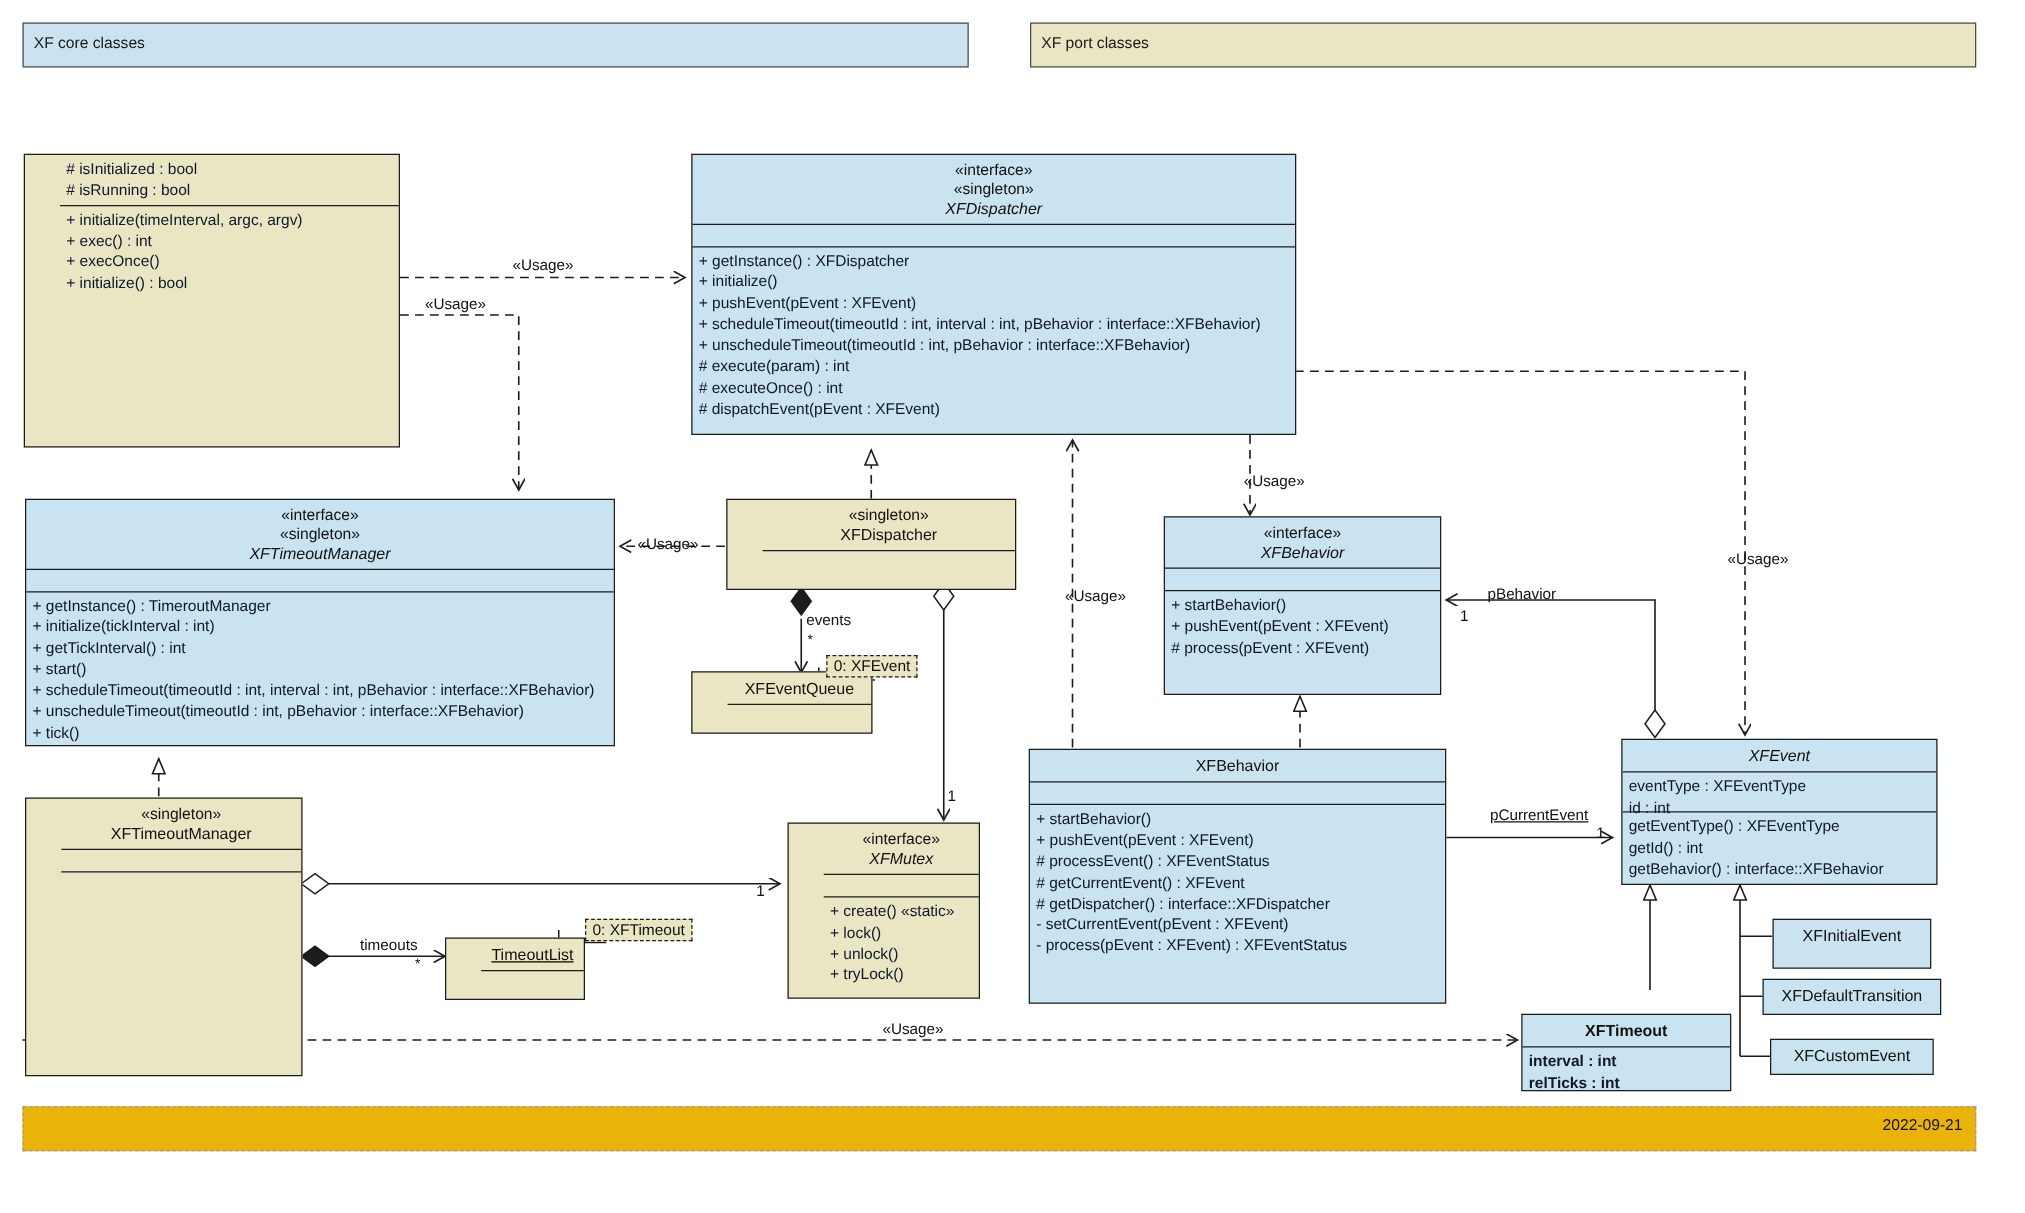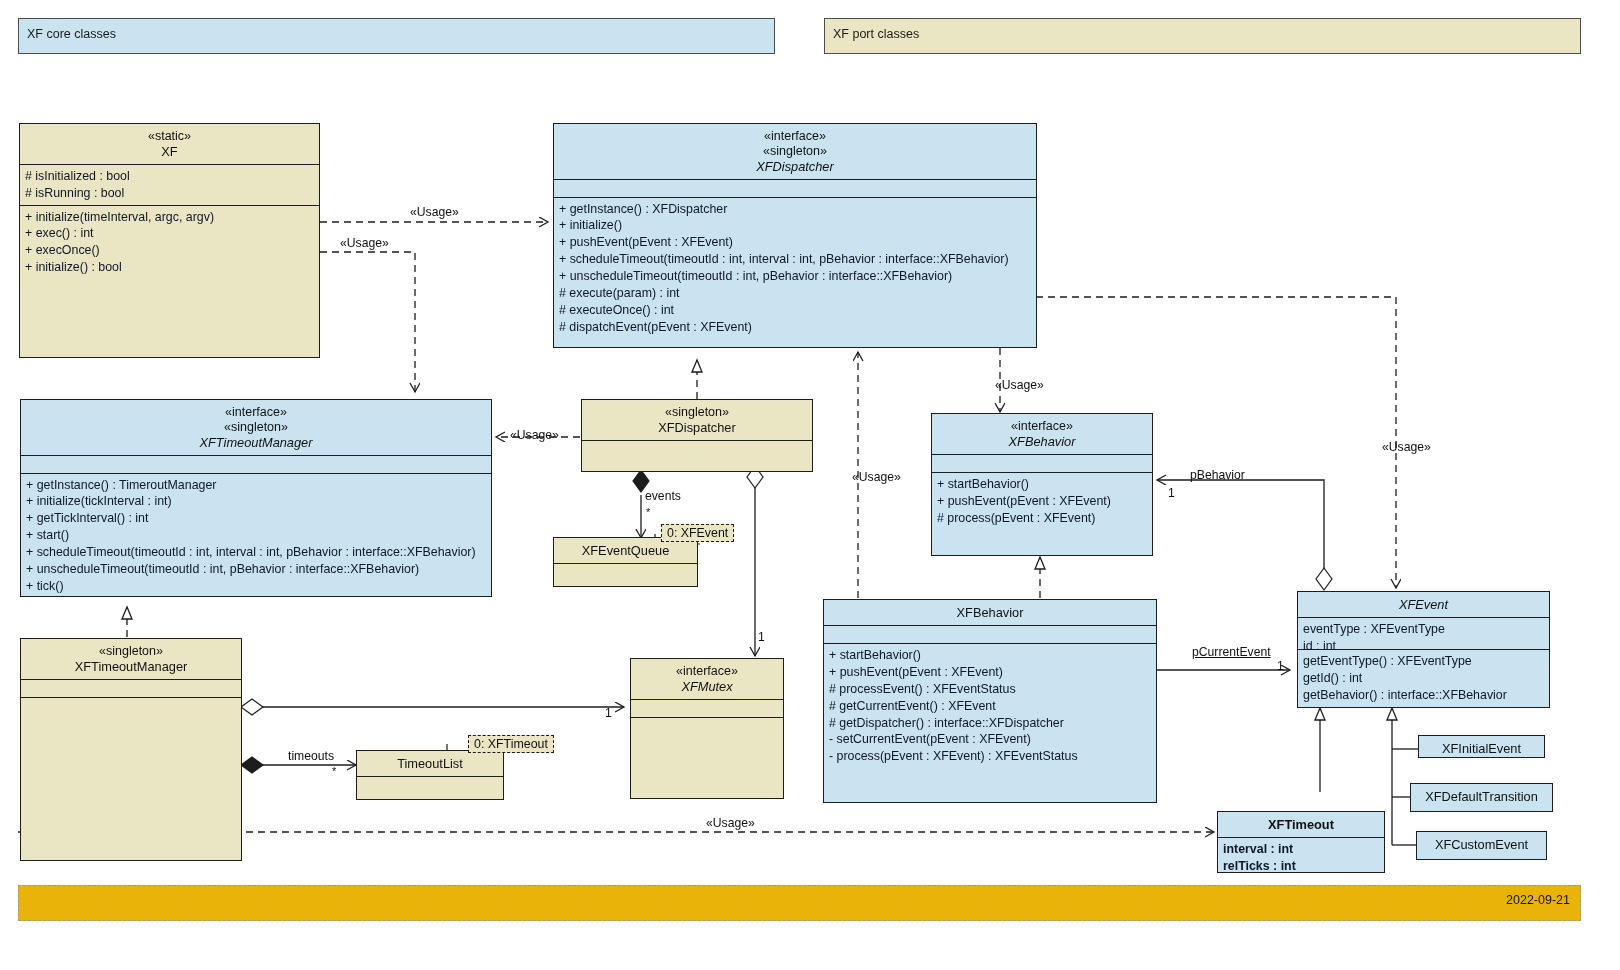--- a/index.html
+++ b/index.html
@@ -15,21 +15,21 @@
   .cls{position:absolute;border:1.2px solid #1d1d1d;box-sizing:border-box;display:flex;flex-direction:column;}
   .cls .hdr{padding:5px 4px 5px 4px;text-align:center;border-bottom:1.2px solid #1d1d1d;line-height:1.18;}
   .cls .hdr.noborder{border-bottom:none;}
   .cls .stereo{font-size:12.5px;display:block;color:#111;}
   .cls .cname{font-size:12.8px;display:block;color:#111;}
   .cls .cname.ital{font-style:italic;}
   .cls .attrs{border-bottom:1.2px solid #1d1d1d;padding:3px 5px;min-height:11px;}
   .cls .ops{padding:3px 5px;flex:1;}
   .cls .row{font-size:12.4px;line-height:1.36;color:#0f172a;white-space:nowrap;}
   .blue{background:#c9e3f0;}
-  .tan{background:#eae6c4;}
+  .tan{background:#eae6c4;padding-left:28px;}
 
   
   .chip{position:absolute;border:1.3px dashed #1d1d1d;background:#eae6c4;font-size:12.4px;
         padding:1px 5px;white-space:nowrap;color:#111;box-sizing:border-box;}
 
   
   .elabel{position:absolute;font-size:12.2px;color:#111;white-space:nowrap;background:transparent;}
   .elabel.sm{font-size:11px;}
 
   
@@ -157,24 +157,20 @@
   </svg>
 
   <div class="pkg blue" style="left:18px;top:18px;width:757px;height:36px;">
     <span class="pkg-label">XF core classes</span>
   </div>
   <div class="pkg tan" style="left:824px;top:18px;width:757px;height:36px;">
     <span class="pkg-label">XF port classes</span>
   </div>
 
   <div class="cls tan" style="left:19px;top:123px;width:301px;height:235px;">
-    <div class="hdr">
-      <span class="stereo">«static»</span>
-      <span class="cname">XF</span>
-    </div>
     <div class="attrs">
       <div class="row"># isInitialized : bool</div>
       <div class="row"># isRunning : bool</div>
     </div>
     <div class="ops">
       <div class="row">+ initialize(timeInterval, argc, argv)</div>
       <div class="row">+ exec() : int</div>
       <div class="row">+ execOnce()</div>
       <div class="row">+ initialize() : bool</div>
     </div>
@@ -247,33 +243,39 @@
 
   <div class="cls tan" style="left:20px;top:638px;width:222px;height:223px;">
     <div class="hdr">
       <span class="stereo">«singleton»</span>
       <span class="cname">XFTimeoutManager</span>
     </div>
     <div class="attrs"></div>
     <div class="ops"></div>
   </div>
 
-  <div class="cls tan" style="left:356px;top:750px;width:148px;height:50px;">
+  <div class="cls tan" style="left:356px;top:750px;width:112px;height:50px;text-decoration:underline;">
     <div class="hdr">
       <span class="cname">TimeoutList</span>
     </div>
     <div class="ops"></div>
   </div>
 
   <div class="cls tan" style="left:630px;top:658px;width:154px;height:141px;">
     <div class="hdr">
       <span class="stereo">«interface»</span>
       <span class="cname ital">XFMutex</span>
     </div>
     <div class="attrs"></div>
+    <div class="ops">
+      <div class="row">+ create() «static»</div>
+      <div class="row">+ lock()</div>
+      <div class="row">+ unlock()</div>
+      <div class="row">+ tryLock()</div>
+    </div>
   </div>
 
   <div class="cls blue" style="left:823px;top:599px;width:334px;height:204px;">
     <div class="hdr">
       <span class="cname">XFBehavior</span>
     </div>
     <div class="attrs"></div>
     <div class="ops">
       <div class="row">+ startBehavior()</div>
       <div class="row">+ pushEvent(pEvent : XFEvent)</div>
@@ -303,21 +305,21 @@
   <div class="cls blue" style="left:1217px;top:811px;width:168px;height:62px;font-weight:bold;">
     <div class="hdr">
       <span class="cname">XFTimeout</span>
     </div>
     <div class="ops">
       <div class="row">interval : int</div>
       <div class="row">relTicks : int</div>
     </div>
   </div>
 
-  <div class="cls blue" style="left:1418px;top:735px;width:127px;height:23px;">
+  <div class="cls blue" style="left:1418px;top:735px;width:127px;height:40px;">
     <div class="hdr noborder">
       <span class="cname">XFInitialEvent</span>
     </div>
   </div>
 
   <div class="cls blue" style="left:1410px;top:783px;width:143px;height:29px;">
     <div class="hdr noborder">
       <span class="cname">XFDefaultTransition</span>
     </div>
   </div>

